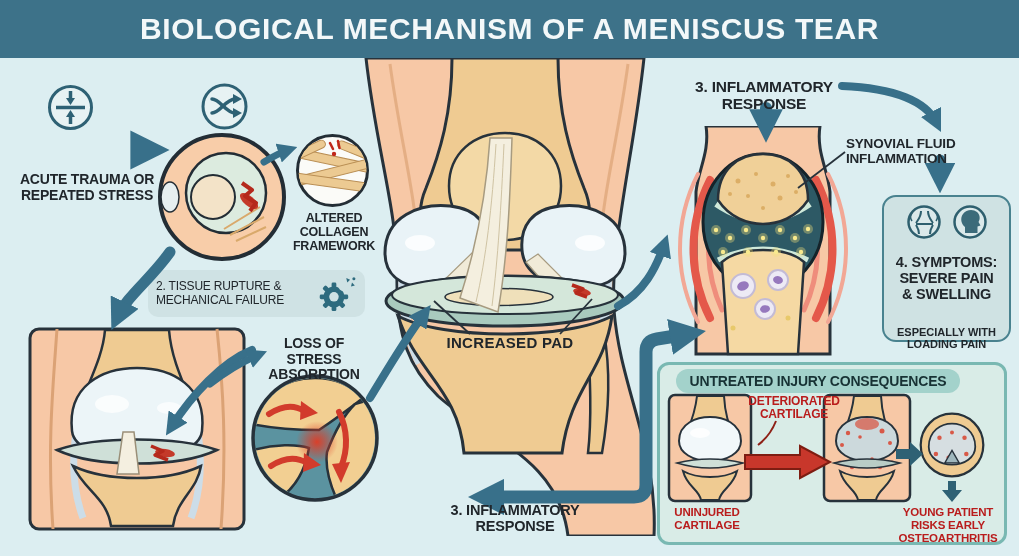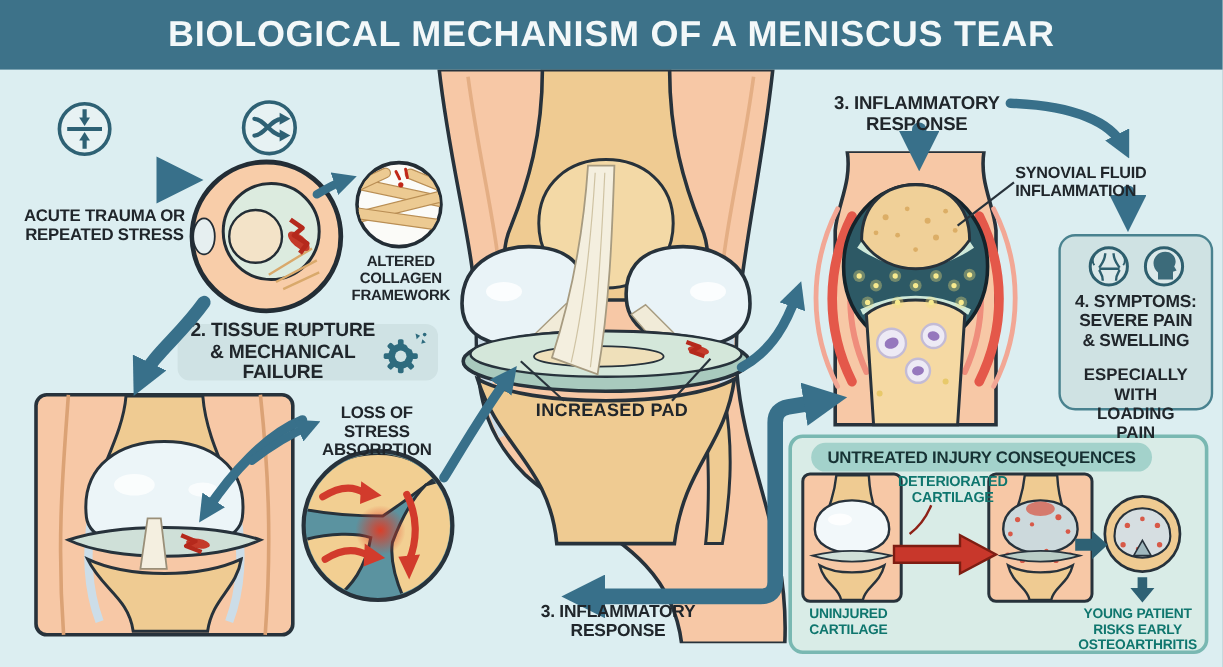--- a/index.html
+++ b/index.html
@@ -8,35 +8,35 @@
   .header{position:absolute;left:0;top:0;width:1019px;height:58px;background:#3d7289;
           display:flex;align-items:center;justify-content:center;z-index:40;}
   .title{color:#f3f8f9;font-size:30px;font-weight:700;letter-spacing:.6px;margin:7px;}
   .lbl{position:absolute;font-weight:700;color:#20262b;line-height:1.12;letter-spacing:-.2px;z-index:30;}
   .ctr{text-align:center;}
   .illus{position:absolute;z-index:10;}
   .arrows{position:absolute;left:0;top:0;z-index:20;pointer-events:none;}
   .pill{position:absolute;left:148px;top:270px;width:217px;height:47px;background:#cfe2e4;
         border-radius:10px;display:flex;align-items:center;padding:2px 8px;box-sizing:border-box;
         z-index:15;}
-  .pill .txt{font-weight:700;font-size:16px;line-height:1.1;letter-spacing:-.2px;color:#20262b;width:168px;text-align:center;}
+  .pill .txt{font-weight:400;font-size:12px;line-height:1.1;letter-spacing:-.2px;color:#20262b;width:168px;}
   .symptoms{position:absolute;left:882px;top:195px;width:129px;height:147px;background:#cfe2e3;
             border:2.5px solid #49828f;border-radius:14px;box-sizing:border-box;z-index:15;
             display:flex;flex-direction:column;align-items:center;padding-top:7px;}
   .symptoms .icons{display:flex;gap:10px;}
   .symptoms .head{font-weight:700;font-size:14.5px;line-height:1.1;letter-spacing:-.2px;
-                  color:#20262b;text-align:center;width:104px;margin-top:5px;}
-  .symptoms .sub{font-weight:700;font-size:14px;line-height:1.15;color:#20262b;
-                 text-align:center;width:100px;margin-top:11px;}
+                  color:#20262b;text-align:center;width:104px;margin-top:15px;}
+  .symptoms .sub{font-weight:700;font-size:11px;line-height:1.15;color:#20262b;
+                 text-align:center;width:100px;margin-top:23px;}
   .untreated{position:absolute;left:657px;top:362px;width:350px;height:183px;background:#d9ece7;
              border:3px solid #79b8b2;border-radius:12px;box-sizing:border-box;z-index:5;}
   .untreated .pillhead{position:absolute;left:16px;top:4px;width:284px;height:24px;background:#a3d2cb;
              border-radius:12px;display:flex;align-items:center;justify-content:center;
              font-weight:700;font-size:14px;letter-spacing:-.2px;color:#173234;}
-  .u-lbl{position:absolute;font-weight:700;color:#0f766e;line-height:1.12;letter-spacing:-.2px;
+  .u-lbl{position:absolute;font-weight:700;color:#b91c1c;line-height:1.12;letter-spacing:-.2px;
          text-align:center;font-size:11.5px;}
   .u-illus{position:absolute;}
 </style>
 </head>
 <body>
 
 <div class="canvas">
 
   <div class="header">
     <h1 class="title">BIOLOGICAL MECHANISM OF A MENISCUS TEAR</h1>

